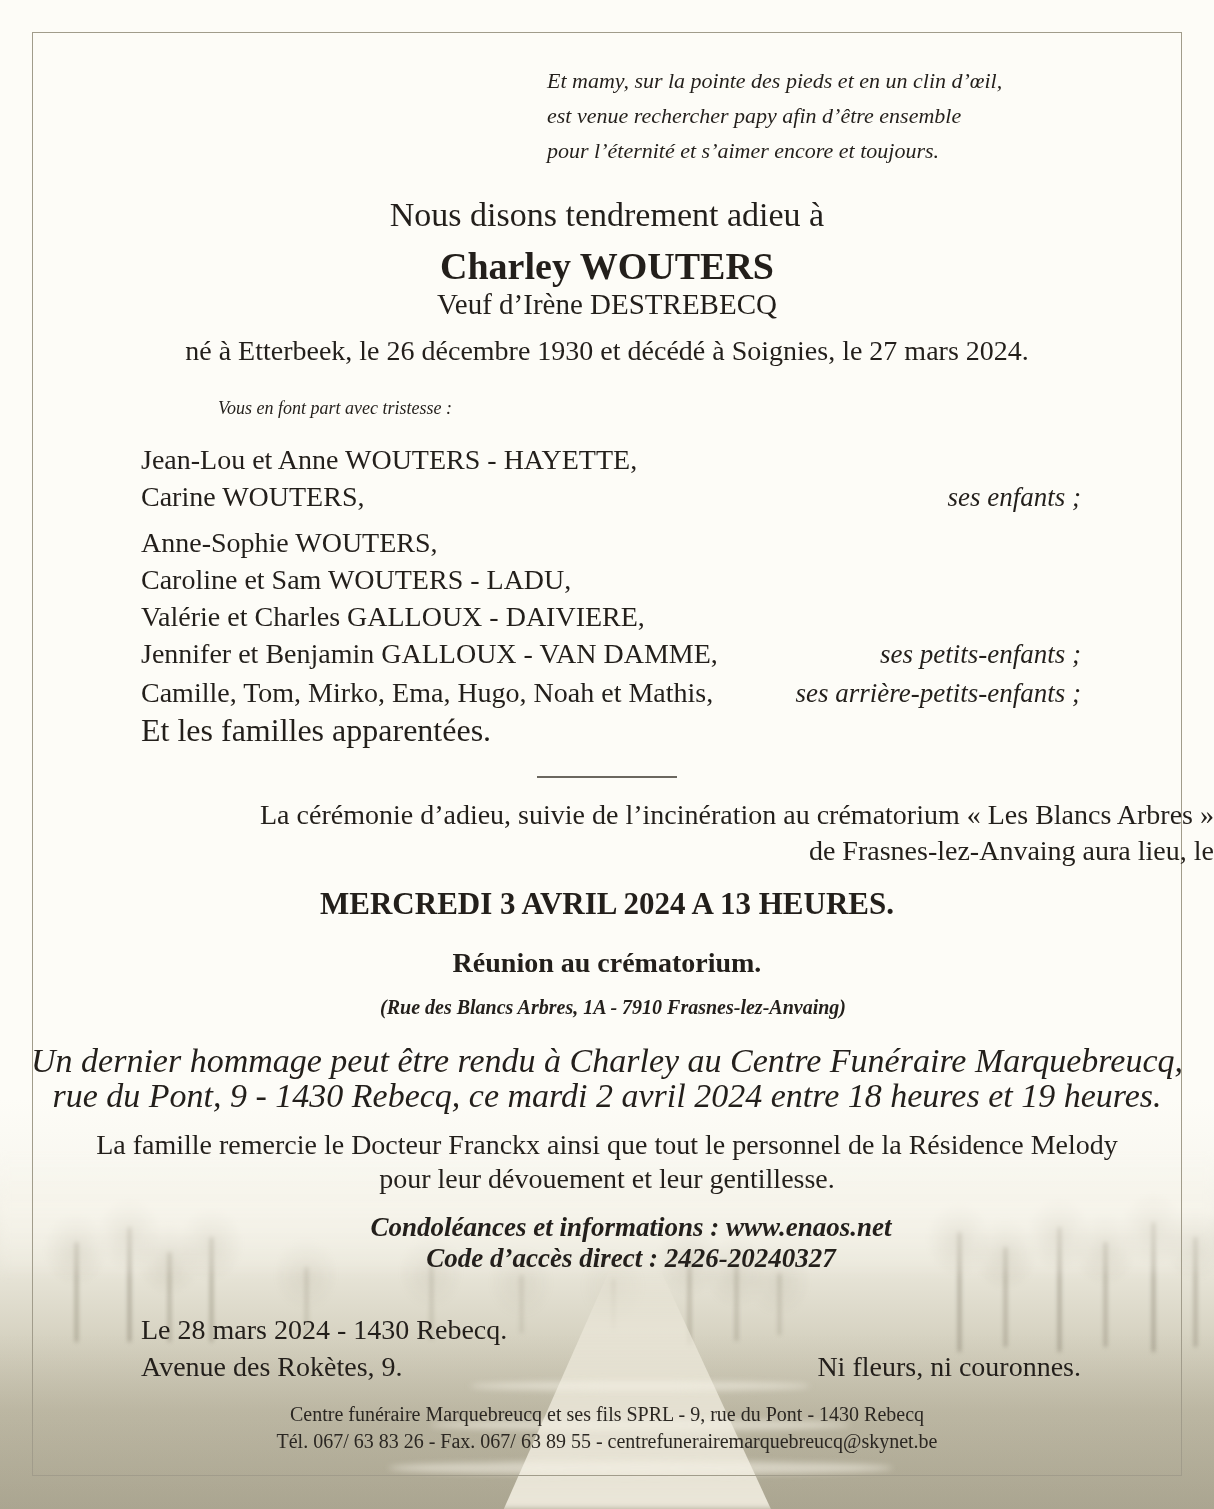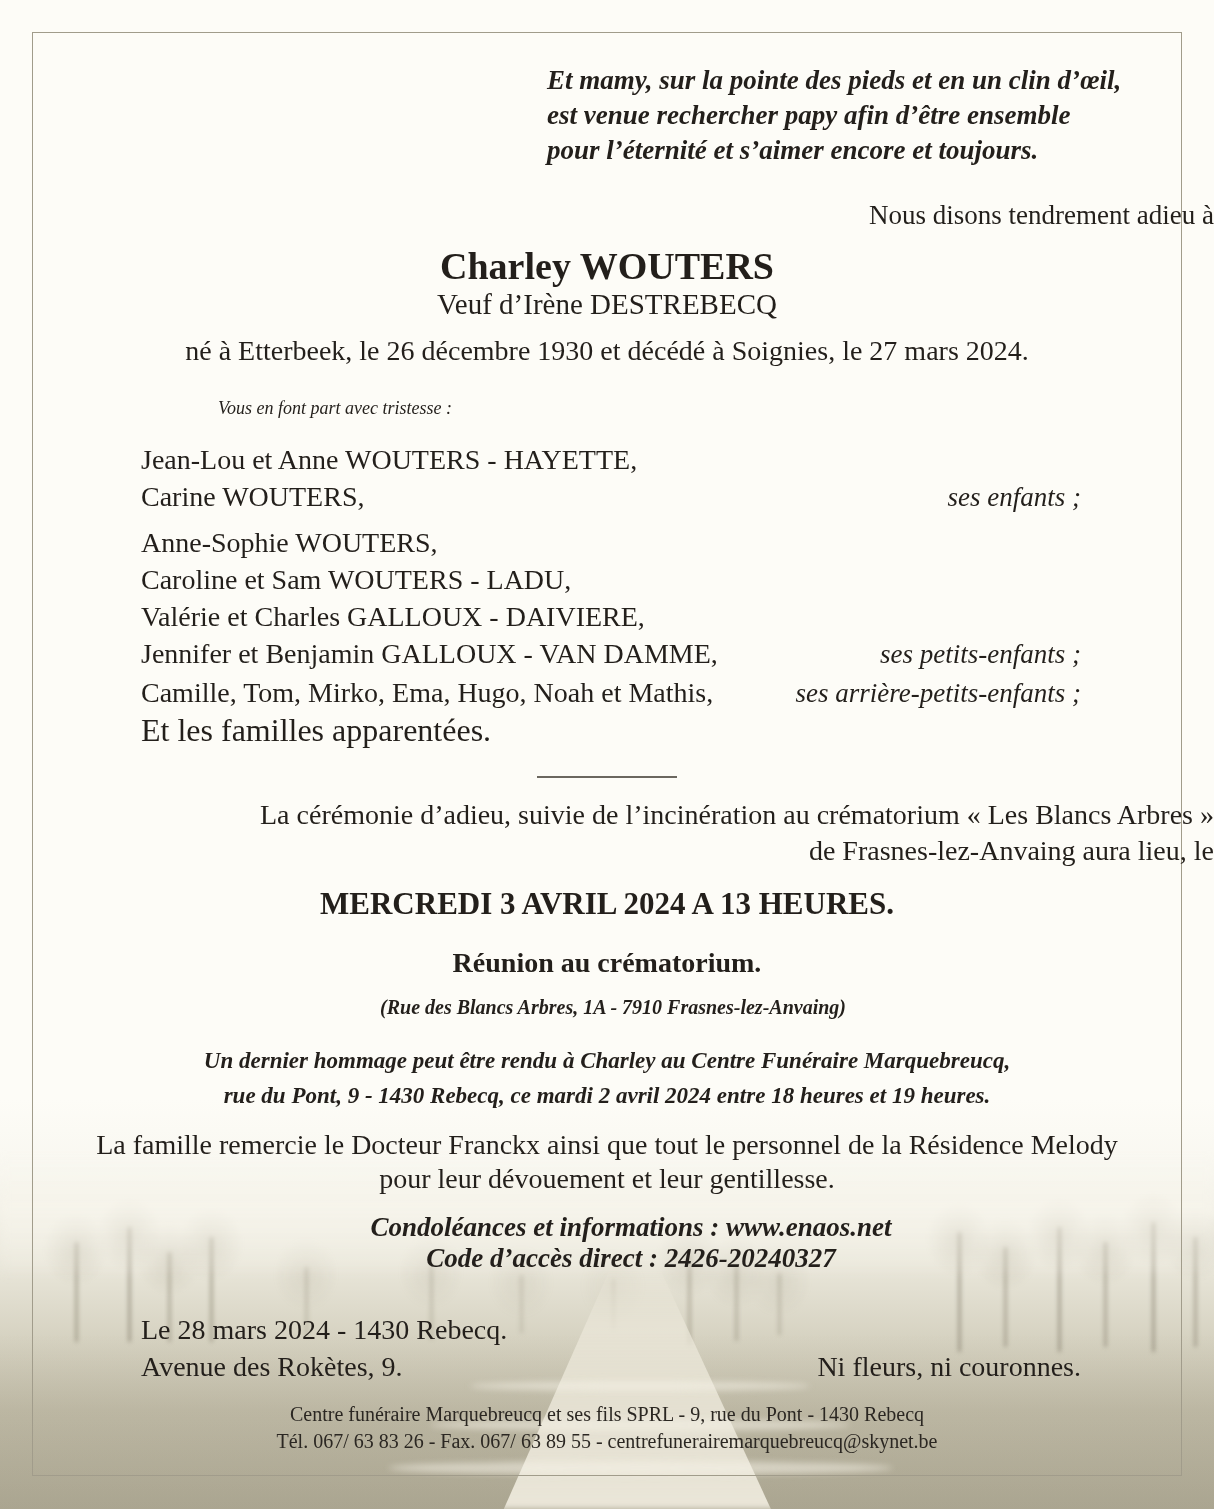--- a/index.html
+++ b/index.html
@@ -36,43 +36,43 @@
   
   .frame { position:absolute; left:32px; top:32px; right:32px; bottom:33px;
     border:1px solid #a19c8b; z-index:5; pointer-events:none; }
 
   
   .content { position:absolute; inset:0; z-index:10; }
   .blk { position:absolute; }
   .ctr { left:0; right:0; text-align:center; }
   .col { left:133px; right:133px;margin-left:8px; }
 
-  .epigraph { left:547px; top:63px; font-size:27px; line-height:35px; font-weight:bold; font-style:italic; }
-  .intro { top:200px; font-size:27px; line-height:30px;text-align:right; }
+  .epigraph { left:547px; top:63px; font-size:22px; line-height:35px; font-weight:normal; font-style:italic; }
+  .intro { top:200px; font-size:34px; line-height:30px; }
   .deceased-name { top:245px; font-size:38px; line-height:42px; font-weight:bold; }
   .relation { top:288px; font-size:29px; line-height:32px; }
   .life-dates { top:335px; font-size:28px; line-height:32px; }
   .part-intro { left:218px; top:392px; font-size:18px; line-height:32px; font-style:italic; }
 
   .fam-row { display:flex; justify-content:space-between; align-items:baseline;
     font-size:28px; line-height:37px; }
   .fam-label { font-style:italic; font-size:27px; white-space:nowrap; }
   .g-children { top:441px; }
   .g-grandchildren { top:524px; }
   .g-greatgrand { top:674px; }
   .g-related { top:712px; font-size:32px; line-height:37px; }
 
   .divider { position:absolute; left:537px; top:776px; width:140px; height:0;
     border-top:2px solid #6b675f; }
 
   .ceremony { top:797px; font-size:28px; line-height:36px;text-align:right; }
   .datetime { top:886px; font-size:31px; line-height:36px; font-weight:bold; }
   .meeting { top:941px; font-size:28px; line-height:32px; font-weight:bold;margin-top:6px; }
   .address { top:991px; font-size:20px; line-height:32px; font-weight:bold; font-style:italic;margin-left:12px; }
-  .tribute { top:1043px; font-size:23px; line-height:35px; font-style:italic;font-weight:bold; }
+  .tribute { top:1043px; font-size:34px; line-height:35px; font-style:italic; }
   .thanks { top:1128px; font-size:28px; line-height:34px; }
   .condolences { top:1212px; font-size:27px; line-height:31px; font-weight:bold; font-style:italic;margin-left:48px; }
 
   .issued { top:1311px; font-size:28px; line-height:37px; }
   .issued-note { position:absolute; right:0; top:37px; }
 
   .footer { top:1401px; font-size:20px; line-height:27px; color:#2b2722; }
 </style>
 </head>
 <body>

